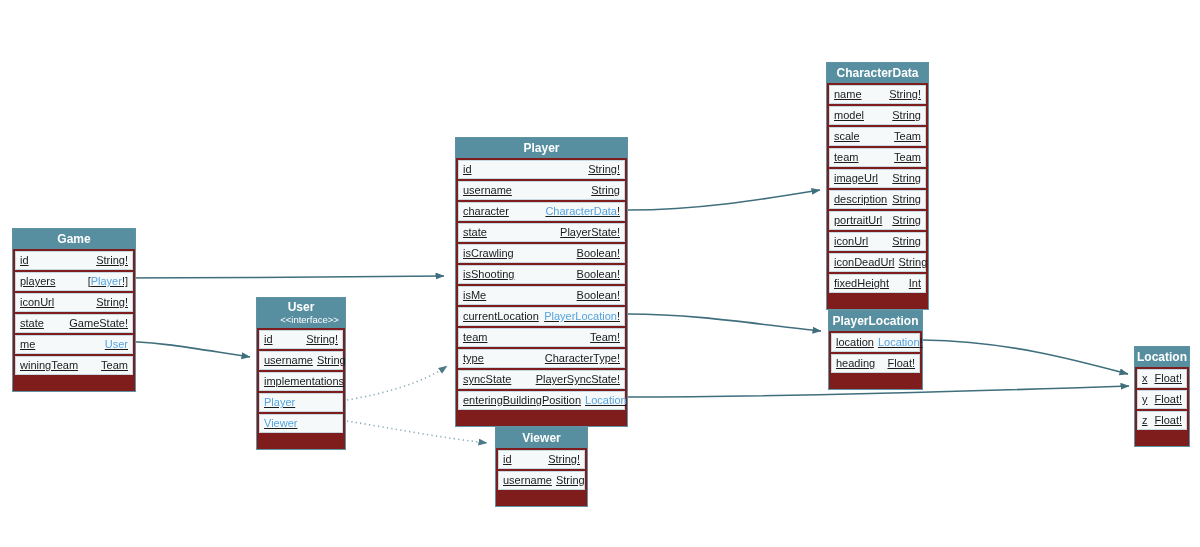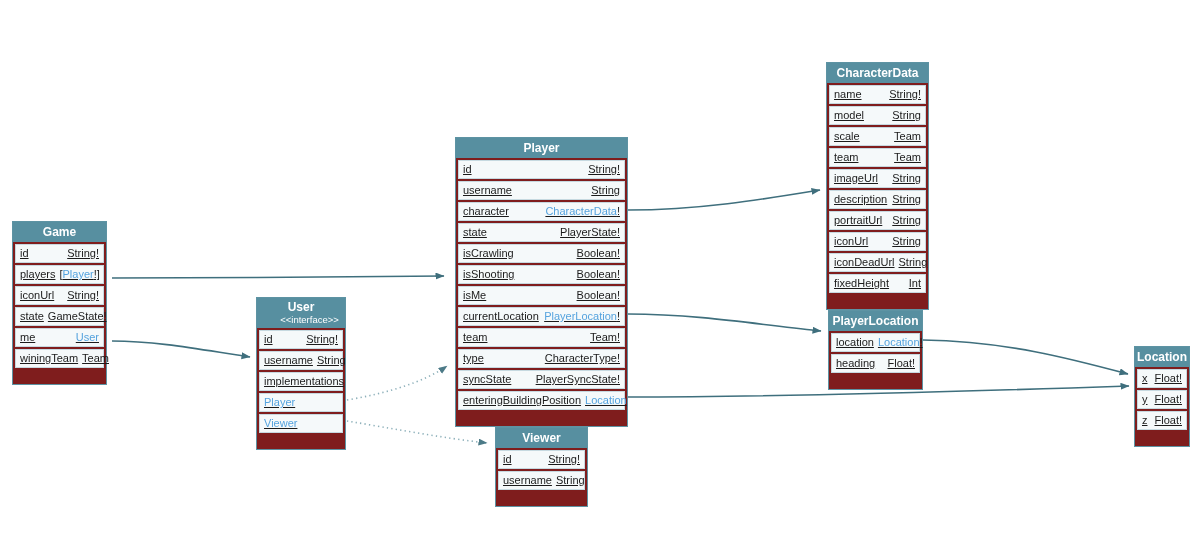--- a/index.html
+++ b/index.html
@@ -82,21 +82,21 @@
         <path d="M112,341 C160,341 208,351 250,357" fill="none" stroke-width="1.6" stroke="#3f6f7d" marker-end="url(#arrow-solid)"></path>
         <path d="M628,210 C700,210 765,199 820,190" fill="none" stroke-width="1.6" stroke="#3f6f7d" marker-end="url(#arrow-solid)"></path>
         <path d="M628,314 C700,314 768,326 821,331" fill="none" stroke-width="1.6" stroke="#3f6f7d" marker-end="url(#arrow-solid)"></path>
         <path d="M923,340 C1005,341 1072,359 1128,374" fill="none" stroke-width="1.6" stroke="#3f6f7d" marker-end="url(#arrow-solid)"></path>
         <path d="M628,397 C800,397 1010,390 1129,386" fill="none" stroke-width="1.6" stroke="#3f6f7d" marker-end="url(#arrow-solid)"></path>
         <path d="M347,400 C388,393 424,382 447,366" fill="none" stroke-width="1.6" stroke="#8db0ba" stroke-dasharray="1.3 3.2" marker-end="url(#arrow-dotted)"></path>
         <path d="M347,421 C390,428 442,438 487,443" fill="none" stroke-width="1.6" stroke="#8db0ba" stroke-dasharray="1.3 3.2" marker-end="url(#arrow-dotted)"></path>
       </g>
   </svg>
 
-<div class="gv-table" style="left: 12px; top: 221px; width: 95px;">
+<div class="gv-table" style="left: 12px; top: 228px; width: 124px;">
       <div class="gv-header"><span>Game</span></div>
       <div class="gv-row">
         <span class="f-name">id</span>
         <span class="f-type"><span>String!</span></span>
       </div>
       <div class="gv-row">
         <span class="f-name">players</span>
         <span class="f-type"><span>[</span><span class="link">Player</span><span>!]</span></span>
       </div>
       <div class="gv-row">

